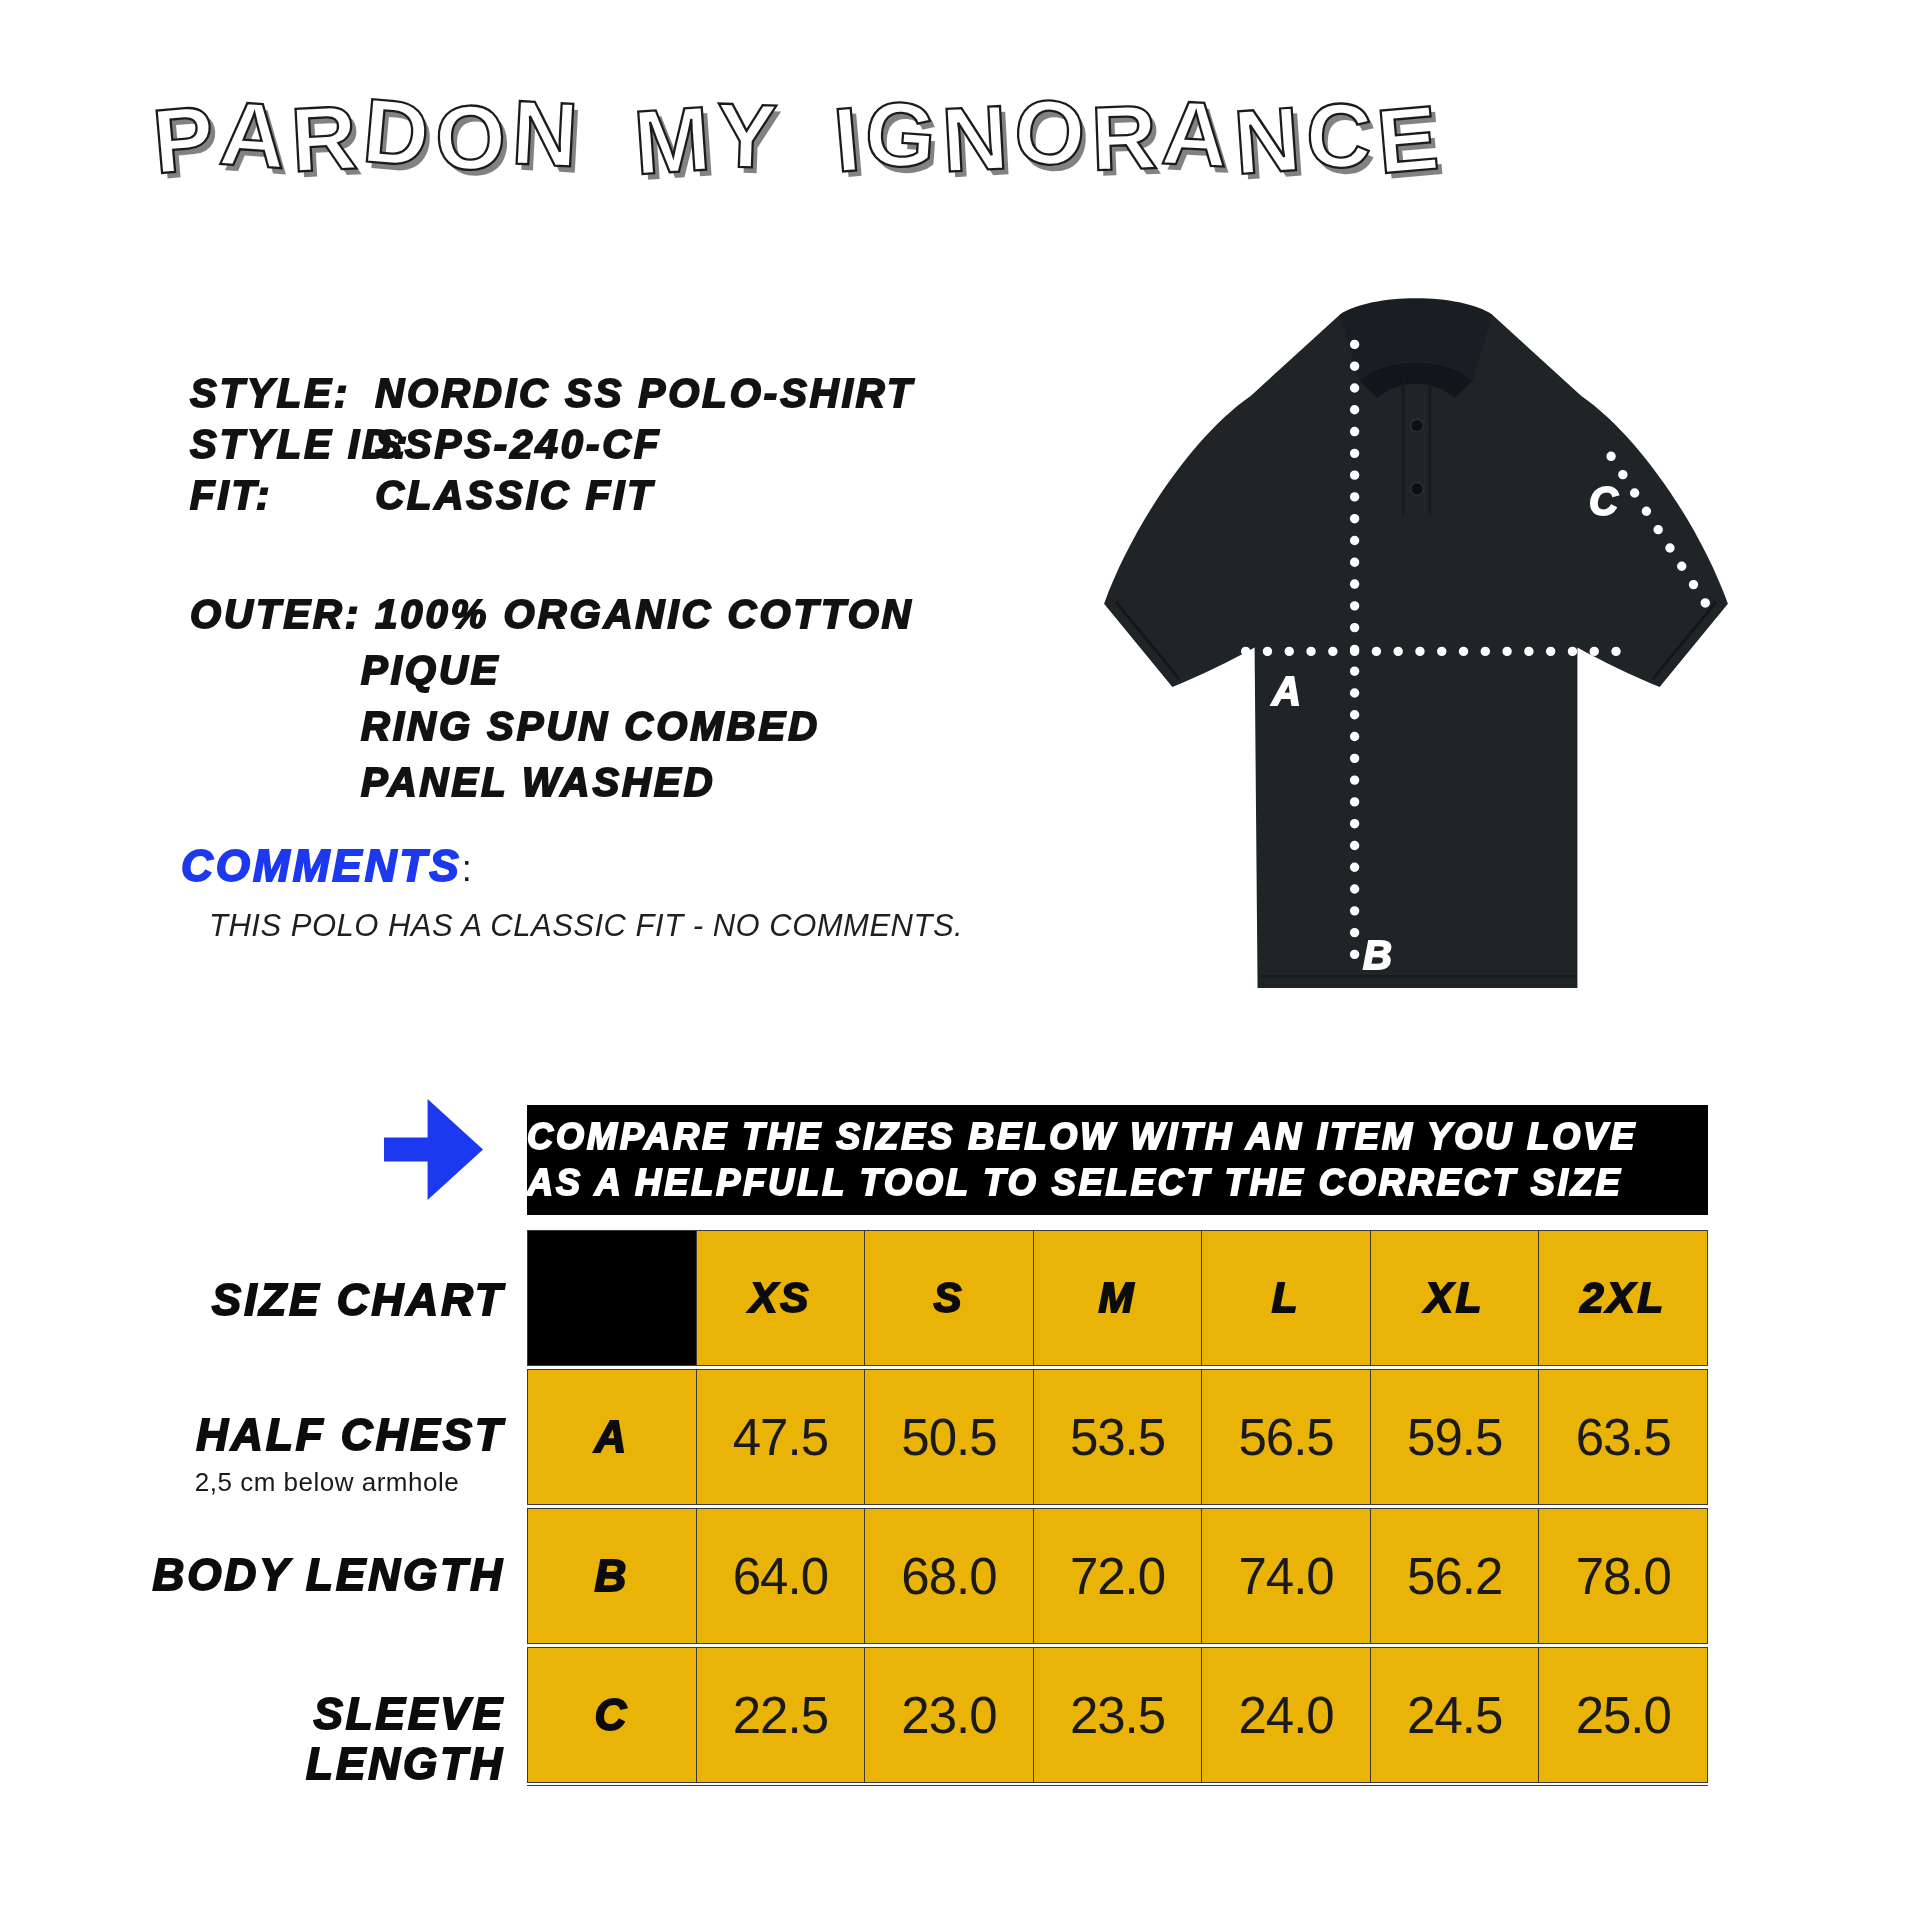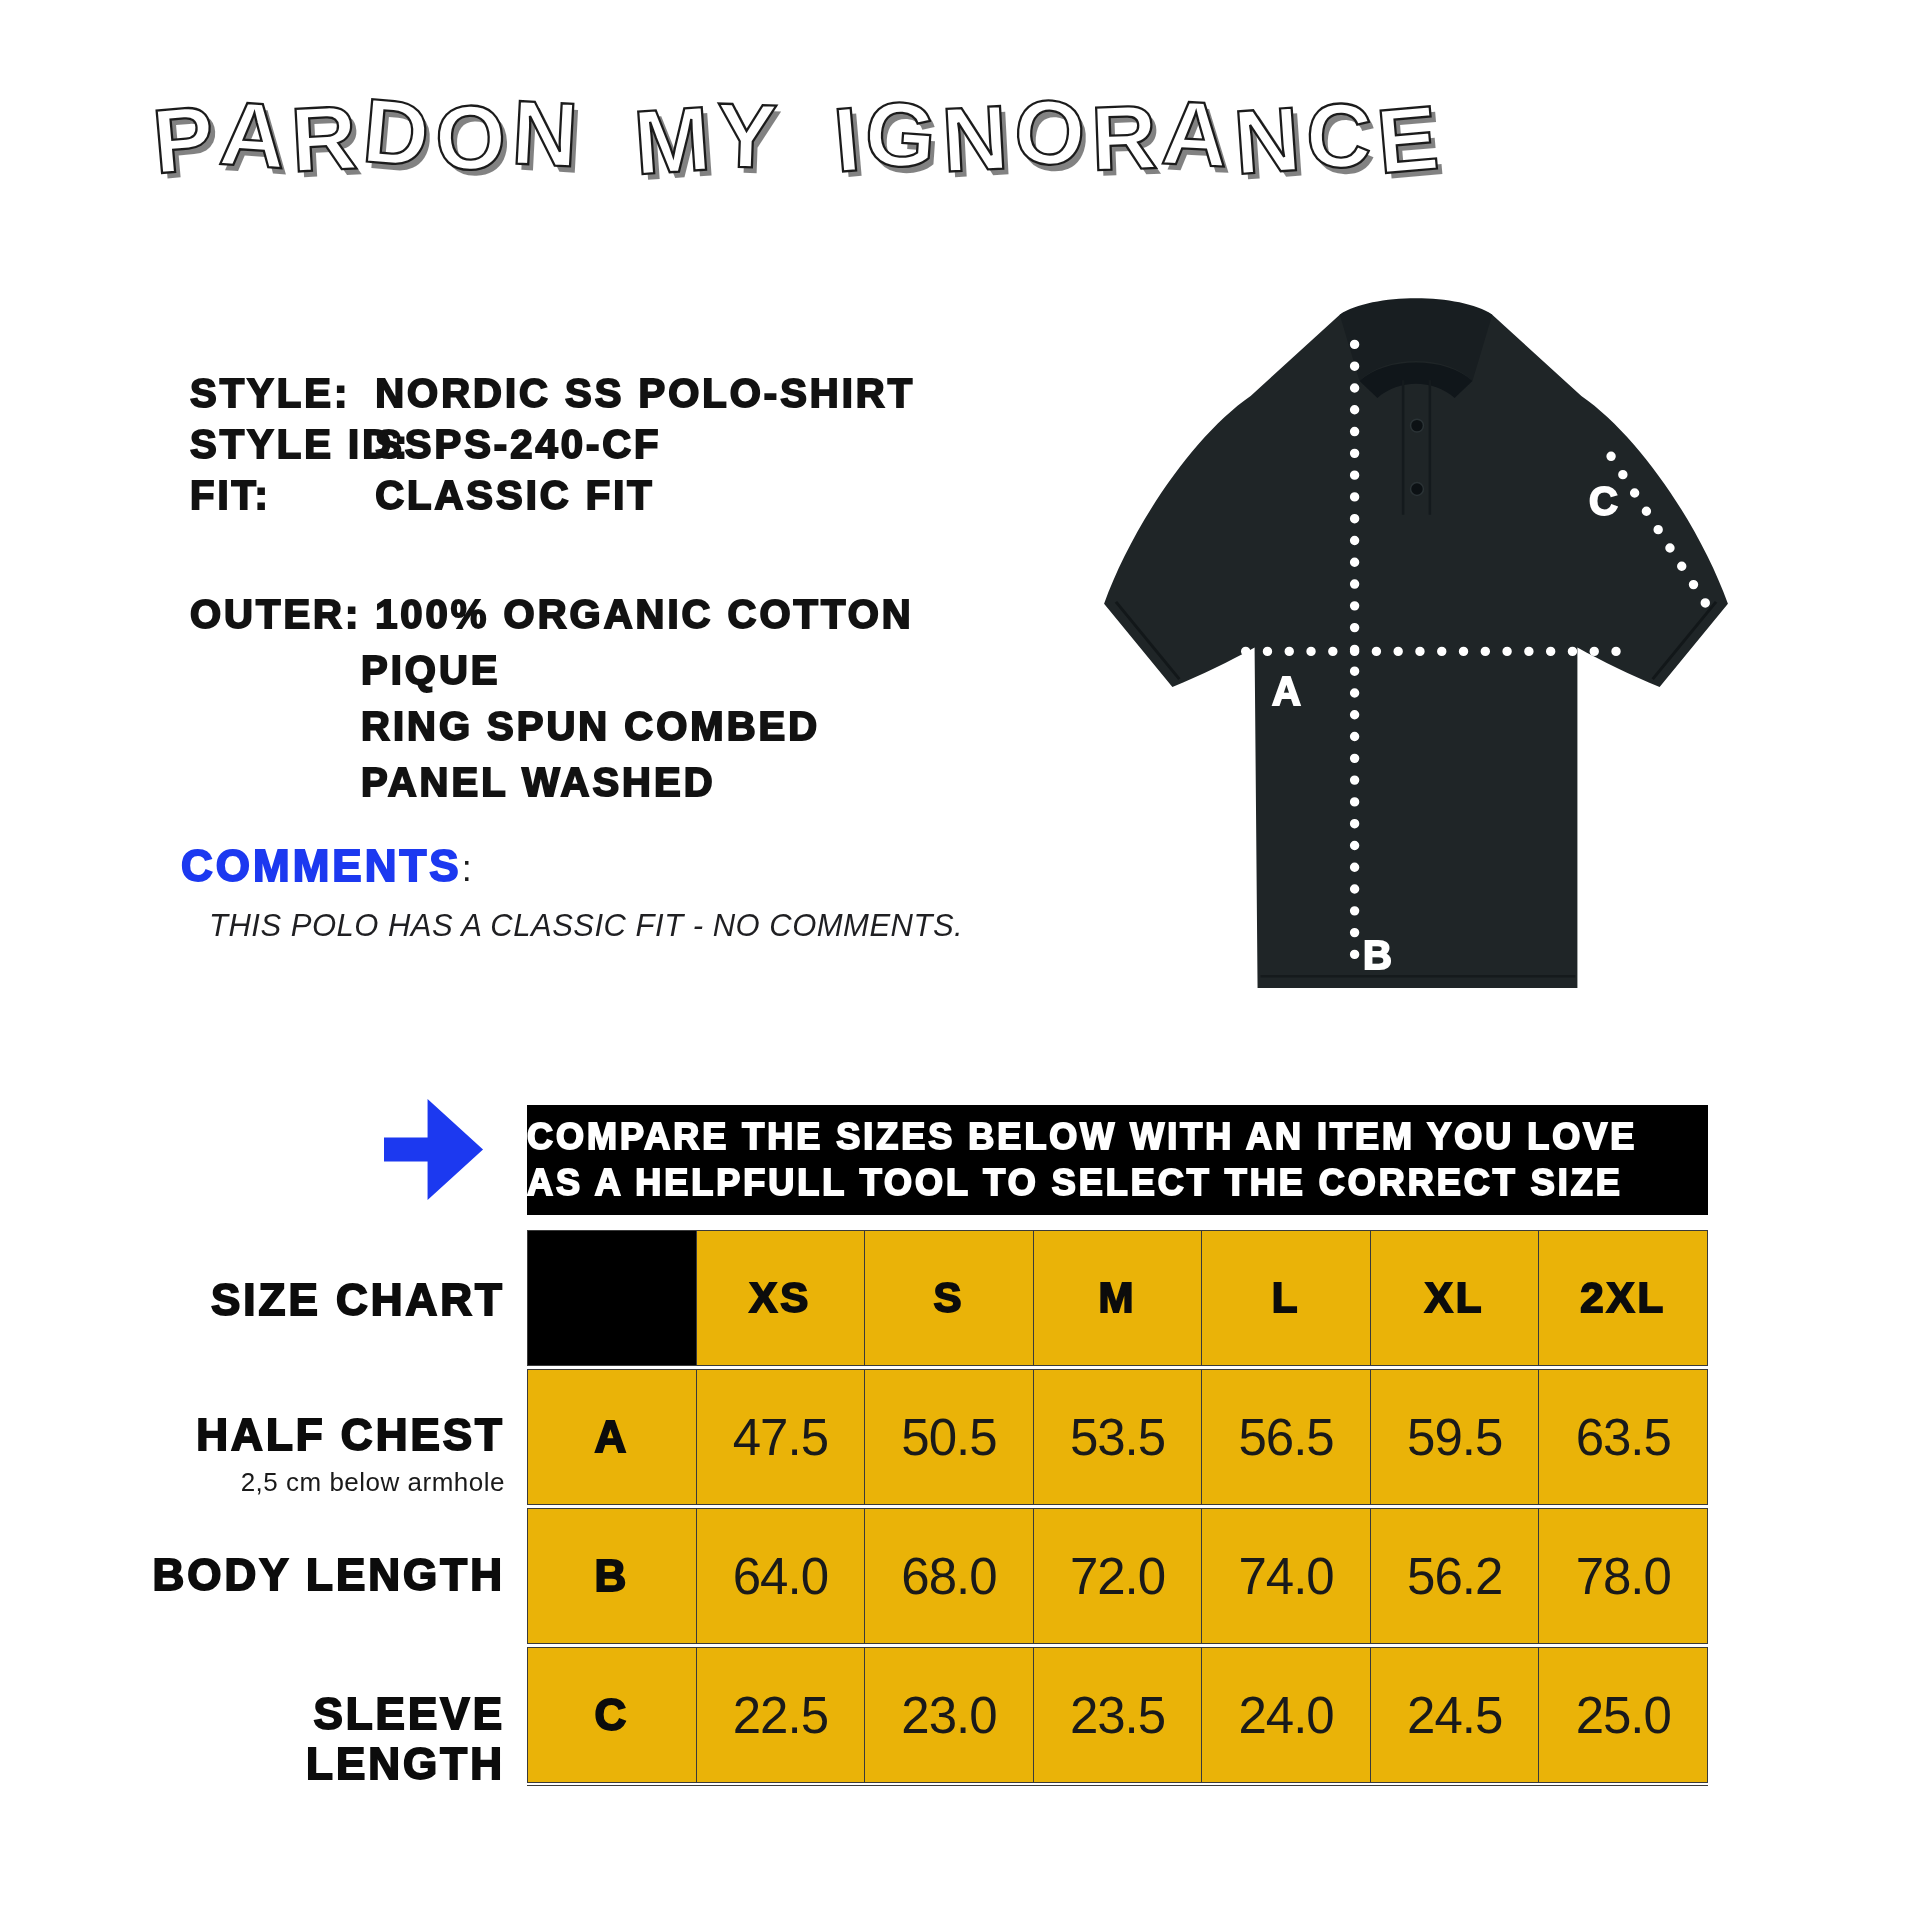--- a/index.html
+++ b/index.html
@@ -2,21 +2,21 @@
 <html style="--accent: #1c39f0; --banner-bg: #000000; --shirt: #1f2527; --collar: #181e21; --dot: #ffffff;"><head>
 <meta charset="utf-8">
 <style>
   html,body { margin:0; padding:0; background:#ffffff; }
   .page {
     position:relative; width:1927px; height:1927px; background:#ffffff;
     font-family:"Liberation Sans","DejaVu Sans",sans-serif; overflow:hidden;
     color:#121212;
   }
   
-  .bubble { font-weight:700; letter-spacing:2px; }
+  .bubble { font-weight:700; letter-spacing:2px;font-style:italic; }
   @supports (-webkit-text-stroke: 2px black) {
     .bubble { -webkit-text-stroke:1.9px currentColor; letter-spacing:3px; }
   }
   
   .logo { position:absolute; left:153px; top:65px; height:144px; white-space:nowrap;
           font-size:91px; font-weight:700; line-height:144px; }
   .logo-char { display:inline-block; color:#191919; letter-spacing:0; margin-right:6px; }
   .logo-space { display:inline-block; width:51px; }
   @supports (-webkit-text-stroke: 2px black) {
     .logo-char {
@@ -63,21 +63,21 @@
   .num { font-size:51px; color:#1a1a1a; letter-spacing:-1px; font-weight:400; }
   .grid-bottom-line { position:absolute; left:527px; top:1785px; width:1181px; height:0;
                       border-top:1px solid #3a3a3a; }
   
   .rlabel { position:absolute; left:149px; width:356px; text-align:right; color:#0c0c0c; }
   .rlabel .bubble-txt { font-size:44px; line-height:50px; }
   .rlabel-size   { top:1275px; }
   .rlabel-chest  { top:1410px; }
   .rlabel-body   { top:1550px; }
   .rlabel-sleeve { top:1689px; }
-  .sub-note { position:absolute; left:149px; width:356px; top:1467px; text-align:right;
+  .sub-note { position:absolute; left:149px; width:356px; top:1467px; text-align:center;
               font-size:26px; color:#1a1a1a; letter-spacing:0.5px; }
 </style>
 </head>
 <body>
 
 <div class="page">
 
   <div class="logo" id="logo"><span class="logo-char" style="transform: rotate(-5deg) translateY(3px);">P</span><span class="logo-char" style="transform: rotate(4deg) translateY(-2px);">A</span><span class="logo-char" style="transform: rotate(-3deg) translateY(2px);">R</span><span class="logo-char" style="transform: rotate(5deg) translateY(-4px);">D</span><span class="logo-char" style="transform: rotate(-2deg) translateY(1px);">O</span><span class="logo-char" style="transform: rotate(3deg) translateY(-3px);">N</span><span class="logo-space"></span><span class="logo-char" style="transform: rotate(-4deg) translateY(4px);">M</span><span class="logo-char" style="transform: rotate(2deg) translateY(-1px);">Y</span><span class="logo-space"></span><span class="logo-char" style="transform: rotate(-5deg) translateY(3px);">I</span><span class="logo-char" style="transform: rotate(4deg) translateY(-2px);">G</span><span class="logo-char" style="transform: rotate(-3deg) translateY(2px);">N</span><span class="logo-char" style="transform: rotate(5deg) translateY(-4px);">O</span><span class="logo-char" style="transform: rotate(-2deg) translateY(1px);">R</span><span class="logo-char" style="transform: rotate(3deg) translateY(-3px);">A</span><span class="logo-char" style="transform: rotate(-4deg) translateY(4px);">N</span><span class="logo-char" style="transform: rotate(2deg) translateY(-1px);">C</span><span class="logo-char" style="transform: rotate(-5deg) translateY(3px);">E</span></div>
 
   <div class="info">

